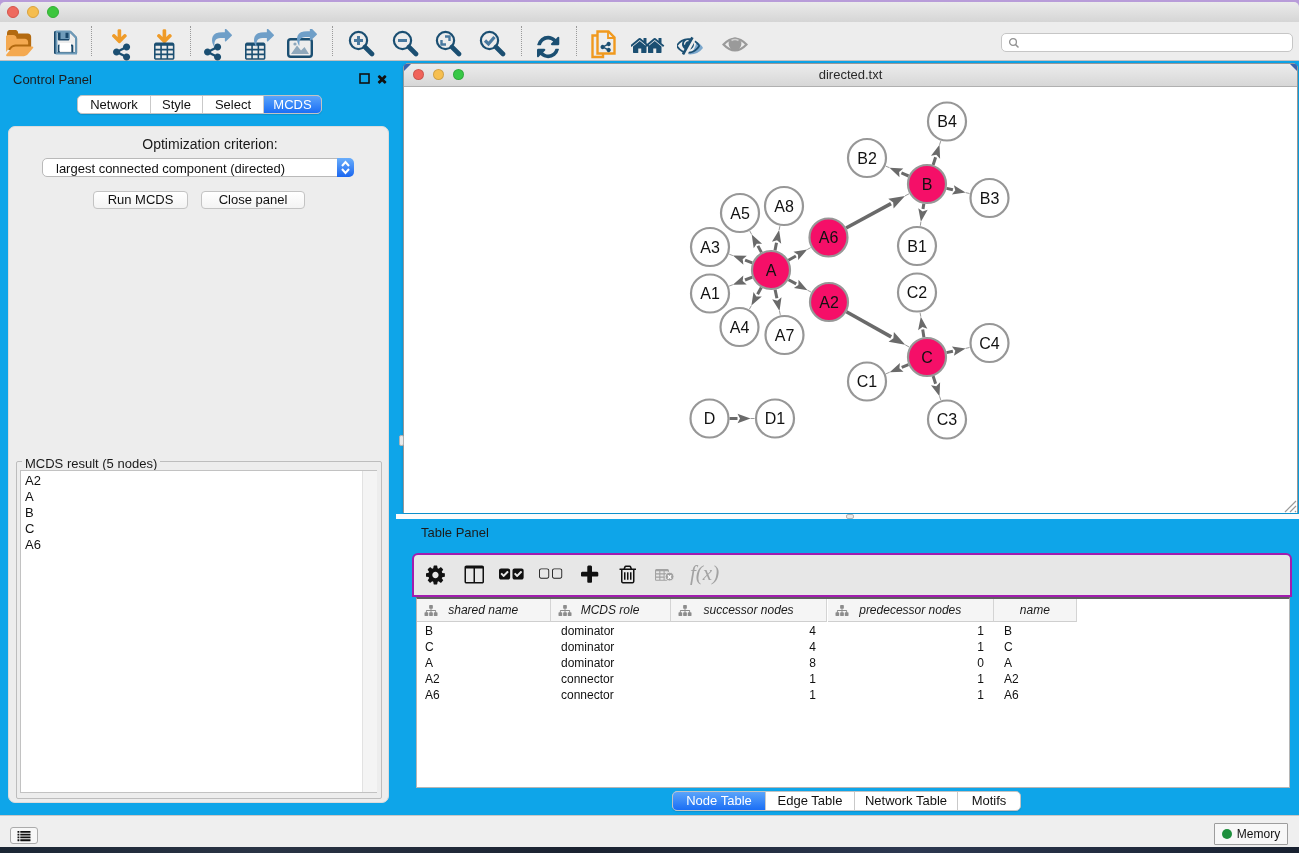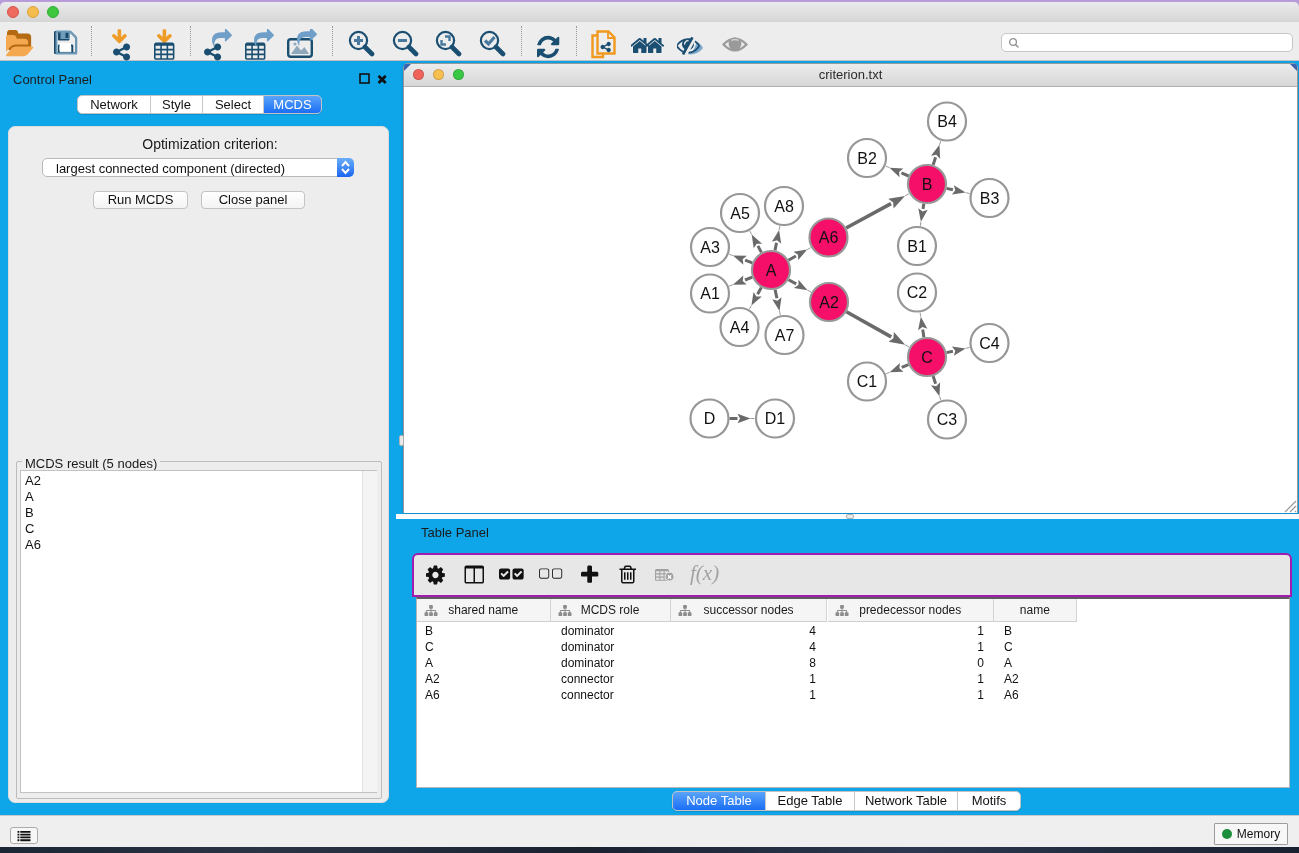--- a/index.html
+++ b/index.html
@@ -45,21 +45,21 @@
   border-bottom:1px solid #b0b0b0;border-radius:4px 4px 0 0;}
 #ititle .t{width:100%;text-align:center;font-size:13px;color:#2a2a2a;line-height:22px;}
 .itl{border-radius:50%;width:11px;height:11px;top:5px;border:1px solid rgba(0,0,0,.15);box-sizing:border-box;}
 #icanvas{left:0;top:23px;width:893px;height:426px;background:#fff;}
 #tpanel{left:396px;top:458px;width:903px;height:296px;}
 #ttools{left:16px;top:34px;width:880px;height:44px;background:#e7e7e7;
   border:2px solid #a21caf;border-radius:6px 6px 0 0;box-sizing:border-box;}
 #ttable{left:20px;top:78px;width:874px;height:191px;background:#fff;
   border:1px solid #b5b5b5;border-top:2px solid #5e5e5e;box-sizing:border-box;}
 .th{position:absolute;top:0;height:22px;background:#f5f5f5;border-right:1px solid #d4d4d4;
-  border-bottom:1px solid #cfcfcf;font-size:12px;color:#1a1a1a;line-height:22px;text-align:center;}
+  border-bottom:1px solid #cfcfcf;font-size:12px;color:#1a1a1a;line-height:22px;text-align:center;font-style:italic;}
 .tr{position:absolute;font-size:12px;color:#111;height:16px;line-height:16px;}
 #statusbar{left:0;top:815px;width:1299px;height:32px;background:#efefef;border-top:1px solid #c8c8c8;}
 #bstrip{left:0;top:847px;width:1299px;height:6px;
   background:linear-gradient(90deg,#1b2634,#2a3445 20%,#1a2230 45%,#2d3850 70%,#182130);}
 #membtn{left:1214px;top:7px;width:74px;height:22px;background:#f7f7f7;border:1px solid #9d9d9d;
   font-size:12px;color:#111;line-height:20px;text-align:center;box-sizing:border-box;border-radius:1px;}
 #listbtn{left:10px;top:11px;width:28px;height:17px;background:#f7f7f7;border:1px solid #ababab;
   border-radius:3px;box-sizing:border-box;}
 .handle{background:#e9e9e9;border:1px solid #b2b2b2;box-sizing:border-box;border-radius:2px;}
 </style>
@@ -227,21 +227,21 @@
     <div class="abs" id="legend">MCDS result (5 nodes)</div>
     <div class="abs" id="mlist">A2<br>A<br>B<br>C<br>A6</div>
     <div class="abs" id="mscroll"></div>
   </div>
   <div class="abs" id="desktop">
     <div class="abs" id="iwin">
       <div class="abs" id="ititle">
         <div class="abs itl" style="left:9px;background:#f0635a"></div>
         <div class="abs itl" style="left:29px;background:#f6bf50"></div>
         <div class="abs itl" style="left:49px;background:#38c846"></div>
-        <div class="t">criterion.txt</div>
+        <div class="t">directed.txt</div>
       </div>
       <div class="abs" id="icanvas">
           <svg width="893" height="426" viewBox="0 0 893 426" style="position:absolute;left:0;top:0" font-family="Liberation Sans, sans-serif">
             <line x1="348.3" y1="190.2" x2="341.0" y2="193.0" stroke="#6a6a6a" stroke-width="3.0"></line>
             <polygon points="328.9,197.7 339.3,188.6 338.7,193.9 342.7,197.5" fill="#6a6a6a"></polygon>
             <line x1="328.9" y1="197.7" x2="325.1" y2="199.1" stroke="#9a9a9a" stroke-width="1"></line>
             <line x1="348.3" y1="175.9" x2="341.1" y2="173.2" stroke="#6a6a6a" stroke-width="3.0"></line>
             <polygon points="328.9,168.6 342.8,168.8 338.7,172.3 339.4,177.7" fill="#6a6a6a"></polygon>
             <line x1="328.9" y1="168.6" x2="325.2" y2="167.2" stroke="#9a9a9a" stroke-width="1"></line>
             <line x1="357.3" y1="200.5" x2="353.6" y2="207.2" stroke="#6a6a6a" stroke-width="3.0"></line>

